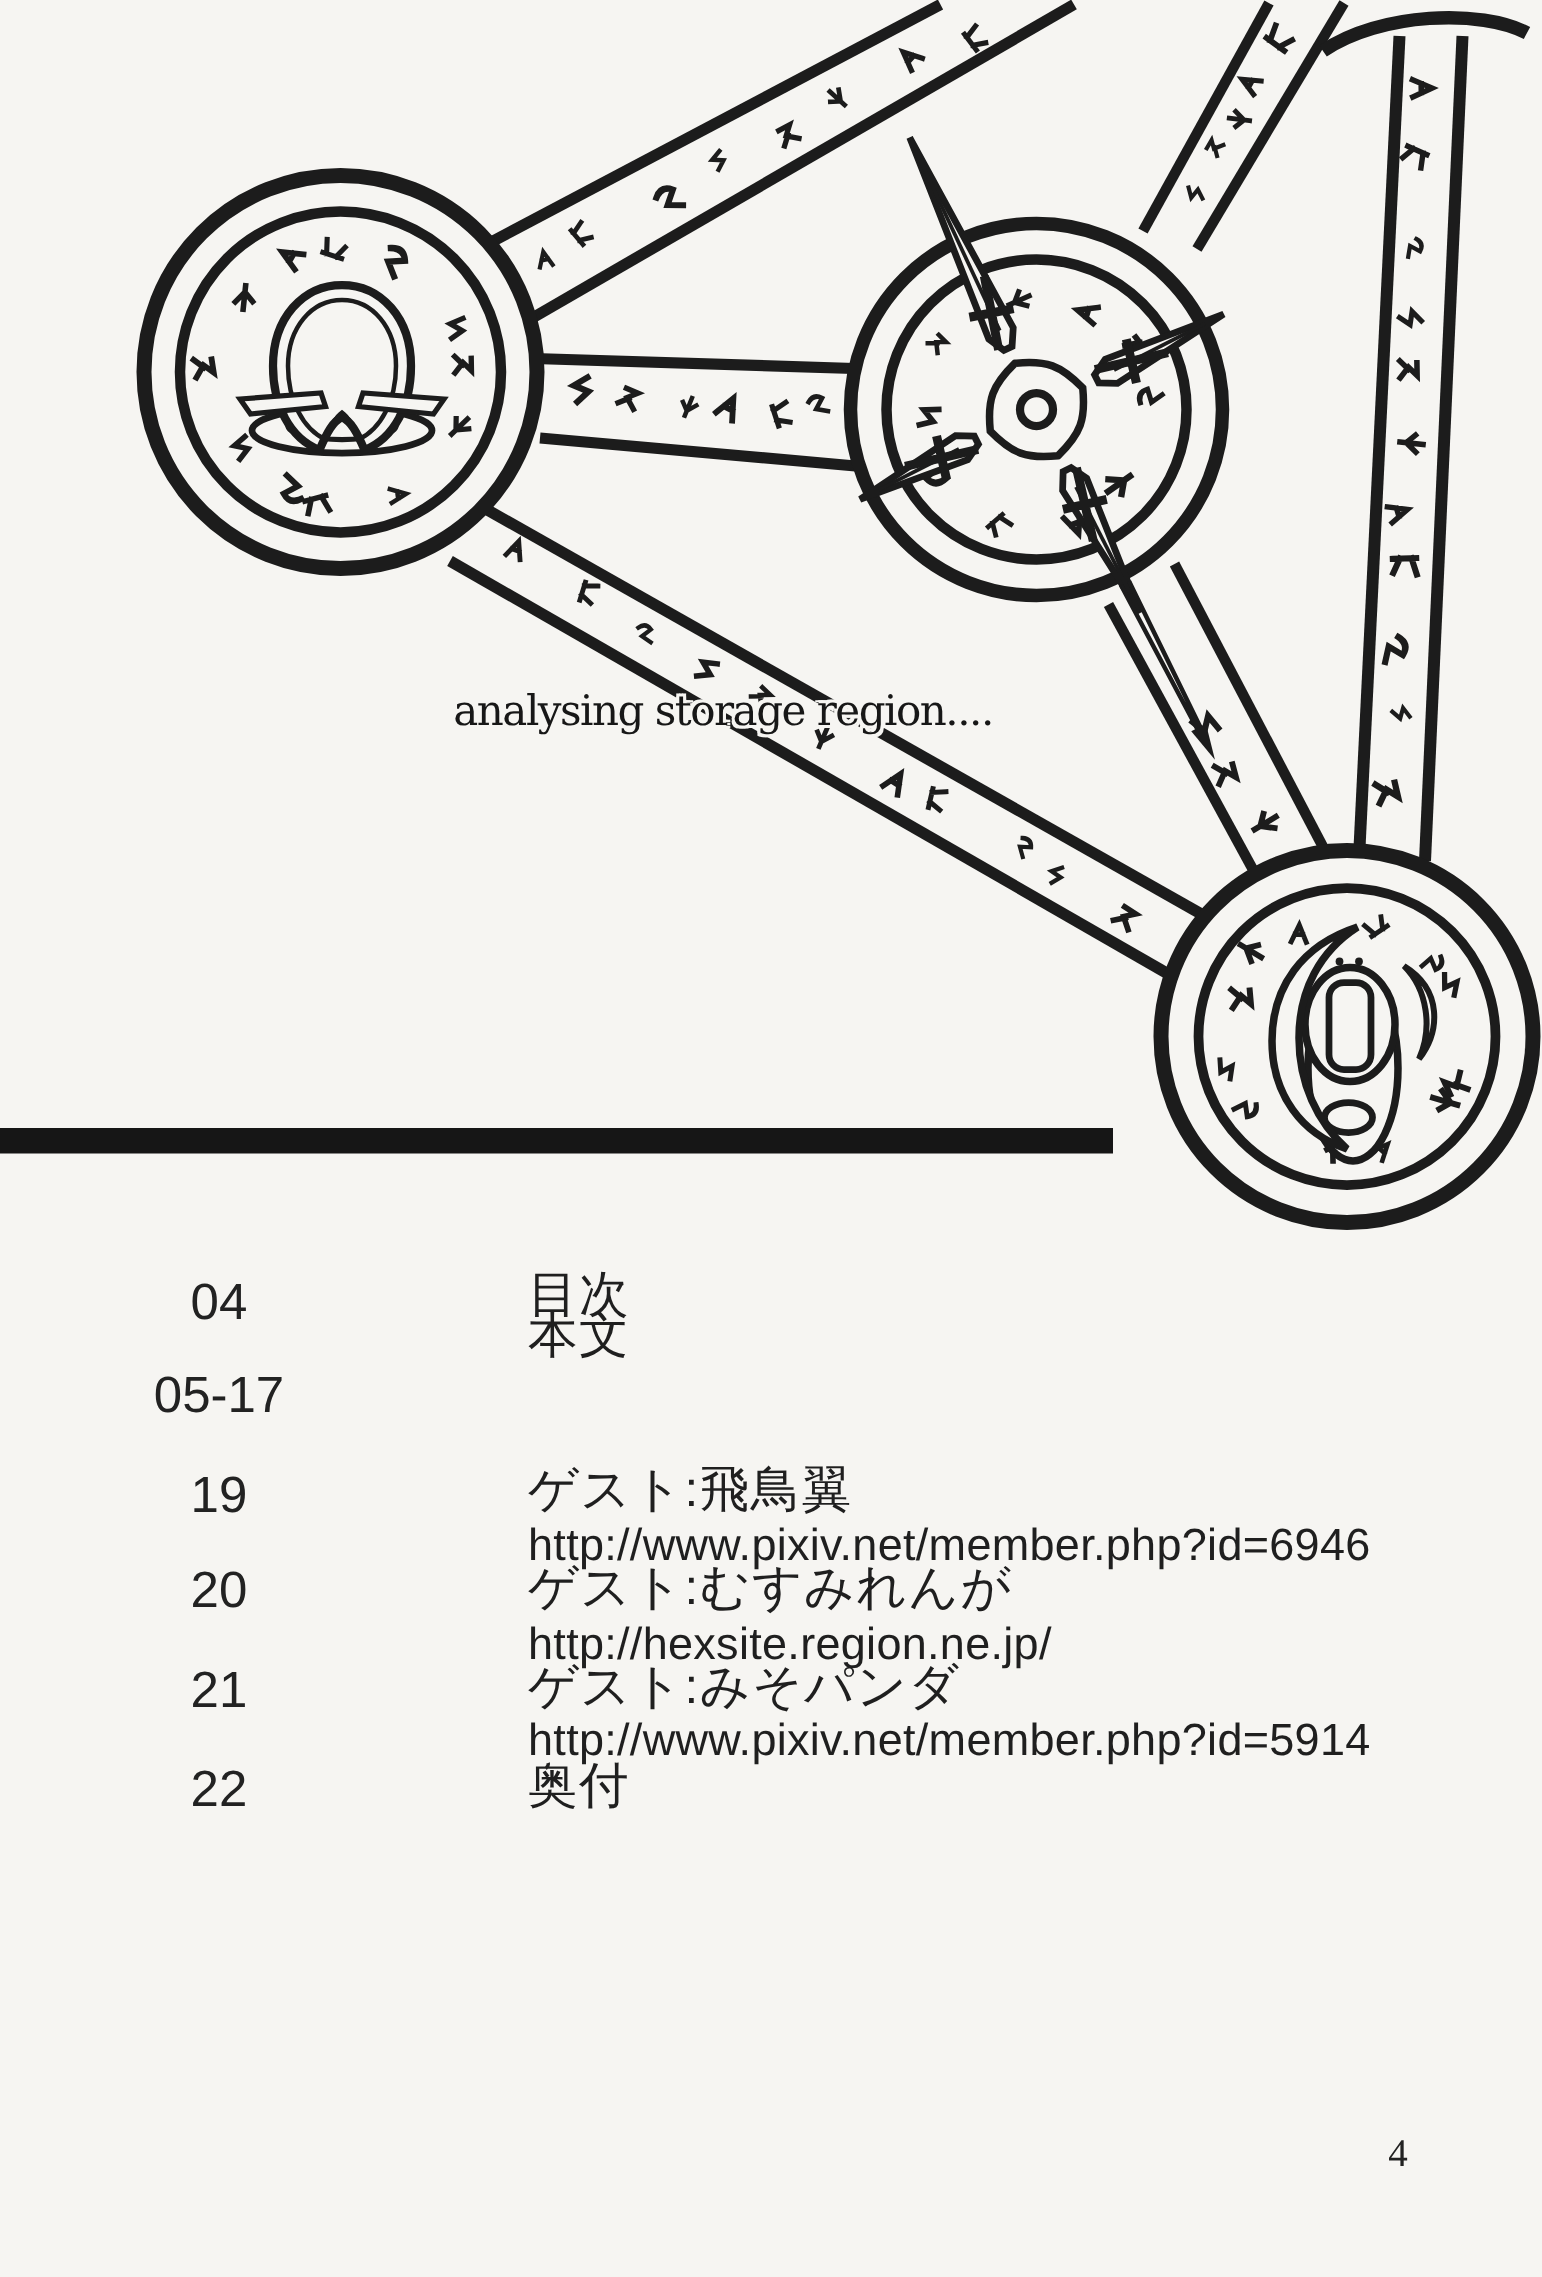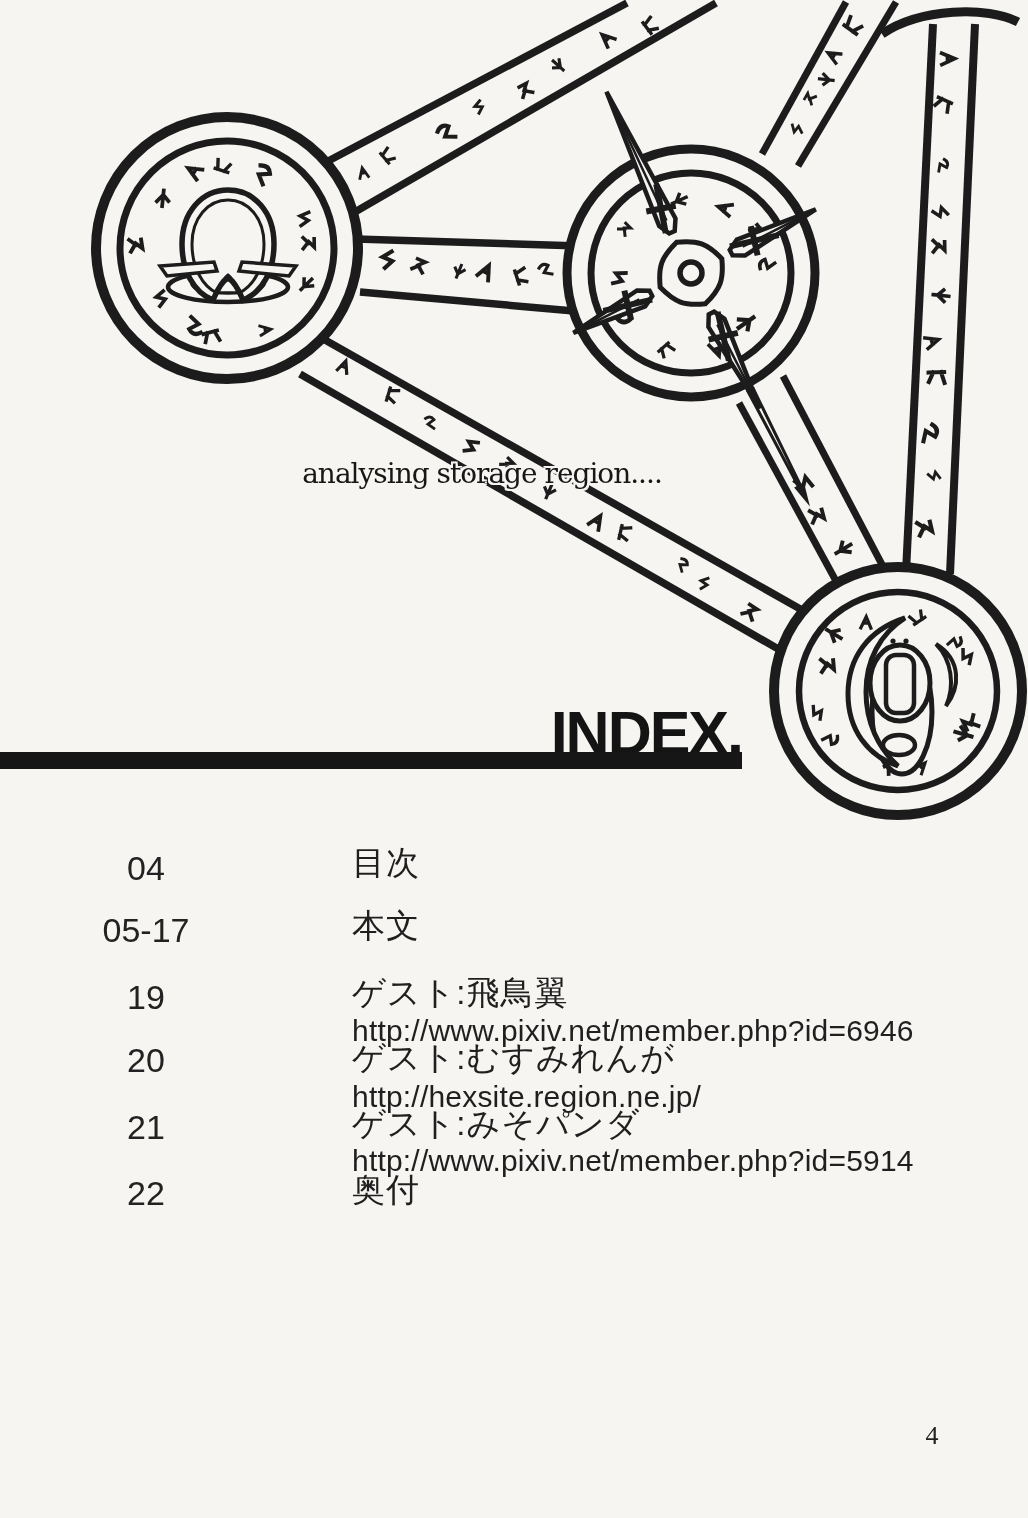--- a/index.html
+++ b/index.html
@@ -236,29 +236,28 @@
       <path class="pf" stroke-width="4" d="M936,644 C952,660 955,686 946,706 C960,688 962,660 936,644 Z"></path>
       <circle cx="893" cy="641" r="2.6" fill="#1c1c1c"></circle>
       <circle cx="906" cy="641" r="2.6" fill="#1c1c1c"></circle>
     </g>
   </svg>
 
   <div class="caption" style="left:212px;top:458px;width:540px;">
     <div>analysing storage region....</div>
   </div>
 
-  <div class="index-title">INDEX.</div>
   <div class="index-bar"></div>
 
   <div>
     <div class="idx-num" style="top:851px">04</div>
     <div class="idx-label" style="top:845px">目次</div>
 
     <div class="idx-num" style="top:913px">05-17</div>
-    <div class="idx-label" style="top:908px">本文</div>
+    <div class="idx-label" style="top:872px">本文</div>
 
     <div class="idx-num" style="top:980px">19</div>
     <div class="idx-label" style="top:975px">ゲスト:飛鳥翼</div>
     <div class="idx-url" style="top:1015px">http://www.pixiv.net/member.php?id=6946</div>
 
     <div class="idx-num" style="top:1043px">20</div>
     <div class="idx-label" style="top:1040px">ゲスト:むすみれんが</div>
     <div class="idx-url" style="top:1081px">http://hexsite.region.ne.jp/</div>
 
     <div class="idx-num" style="top:1110px">21</div>

